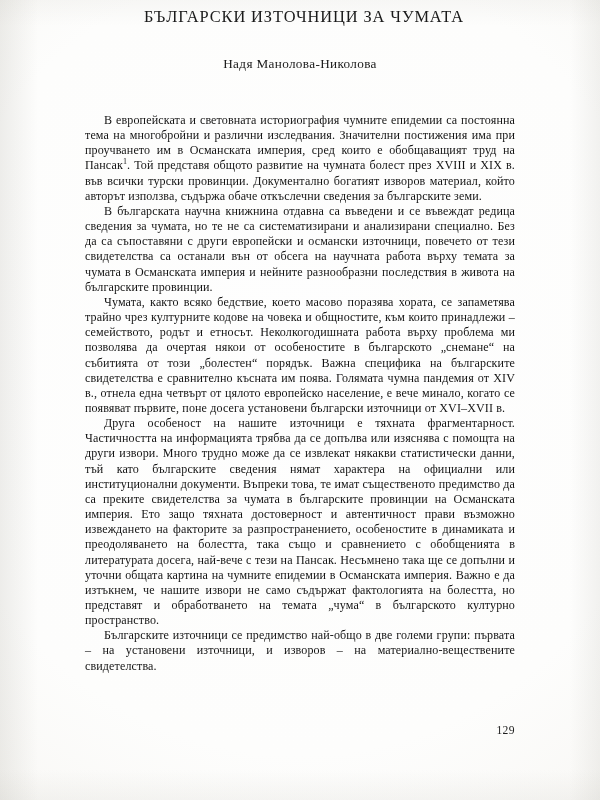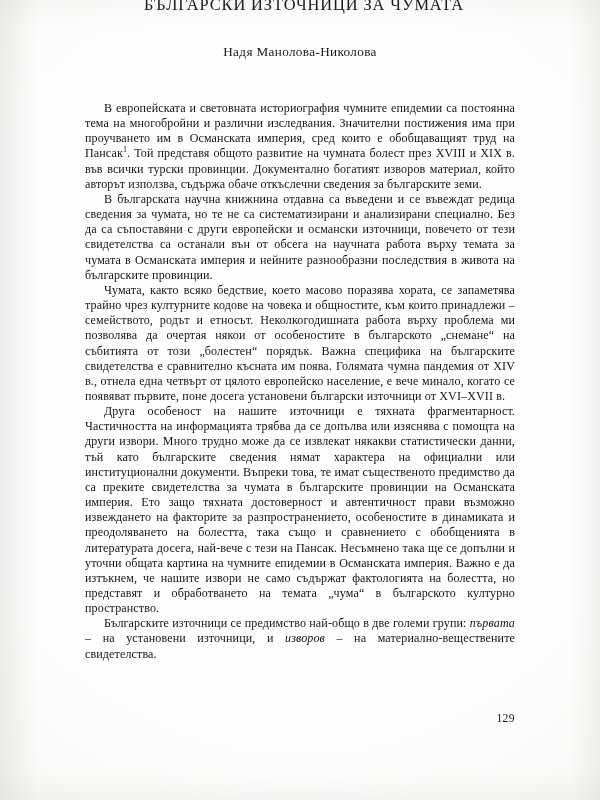--- a/index.html
+++ b/index.html
@@ -31,21 +31,21 @@
       linear-gradient(90deg, rgba(180,178,170,0.22) 0px, rgba(255,255,255,0) 38px),
       linear-gradient(270deg, rgba(180,178,170,0.16) 0px, rgba(255,255,255,0) 30px),
       linear-gradient(180deg, rgba(190,188,180,0.10) 0px, rgba(255,255,255,0) 26px),
       linear-gradient(0deg, rgba(190,188,180,0.12) 0px, rgba(255,255,255,0) 30px);
     pointer-events: none;
   }
 
   #content {
     position: absolute;
     left: 85px;
-    top: 0;
+    top: 12px;
     width: 430px;
     height: 624px;
   }
 
   
   .title-block {
     text-align: center;
     color: #1a1a1a;
   }
   .title-line {
@@ -94,21 +94,20 @@
   }
   p.para:last-child {
     text-align: justify;
   }
   .fn {
     font-size: 8px;
     vertical-align: super;
     line-height: 0;
   }
   .ital {
-    font-style: italic;
   }
 
   
   .folio {
     position: absolute;
     left: 0;
     width: 430px;
     top: 712px;
     text-align: right;
     font-size: 11.6px;

